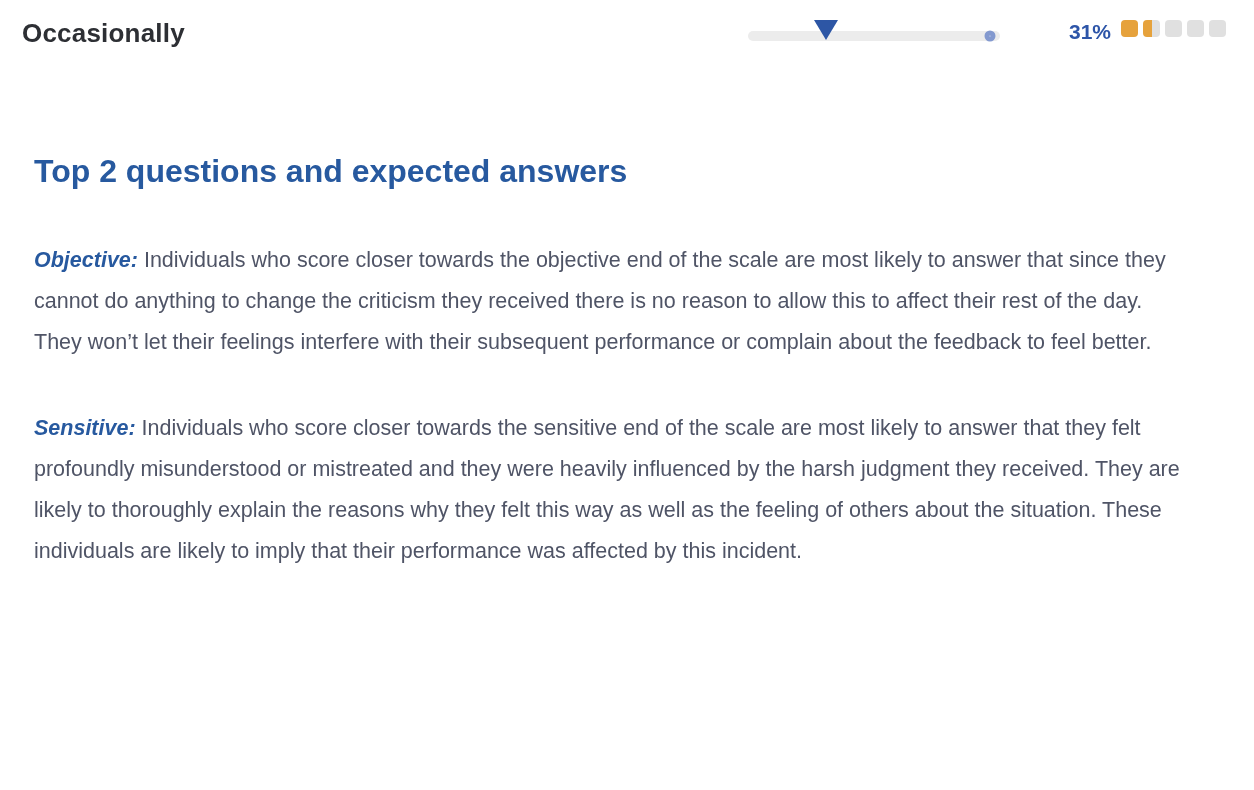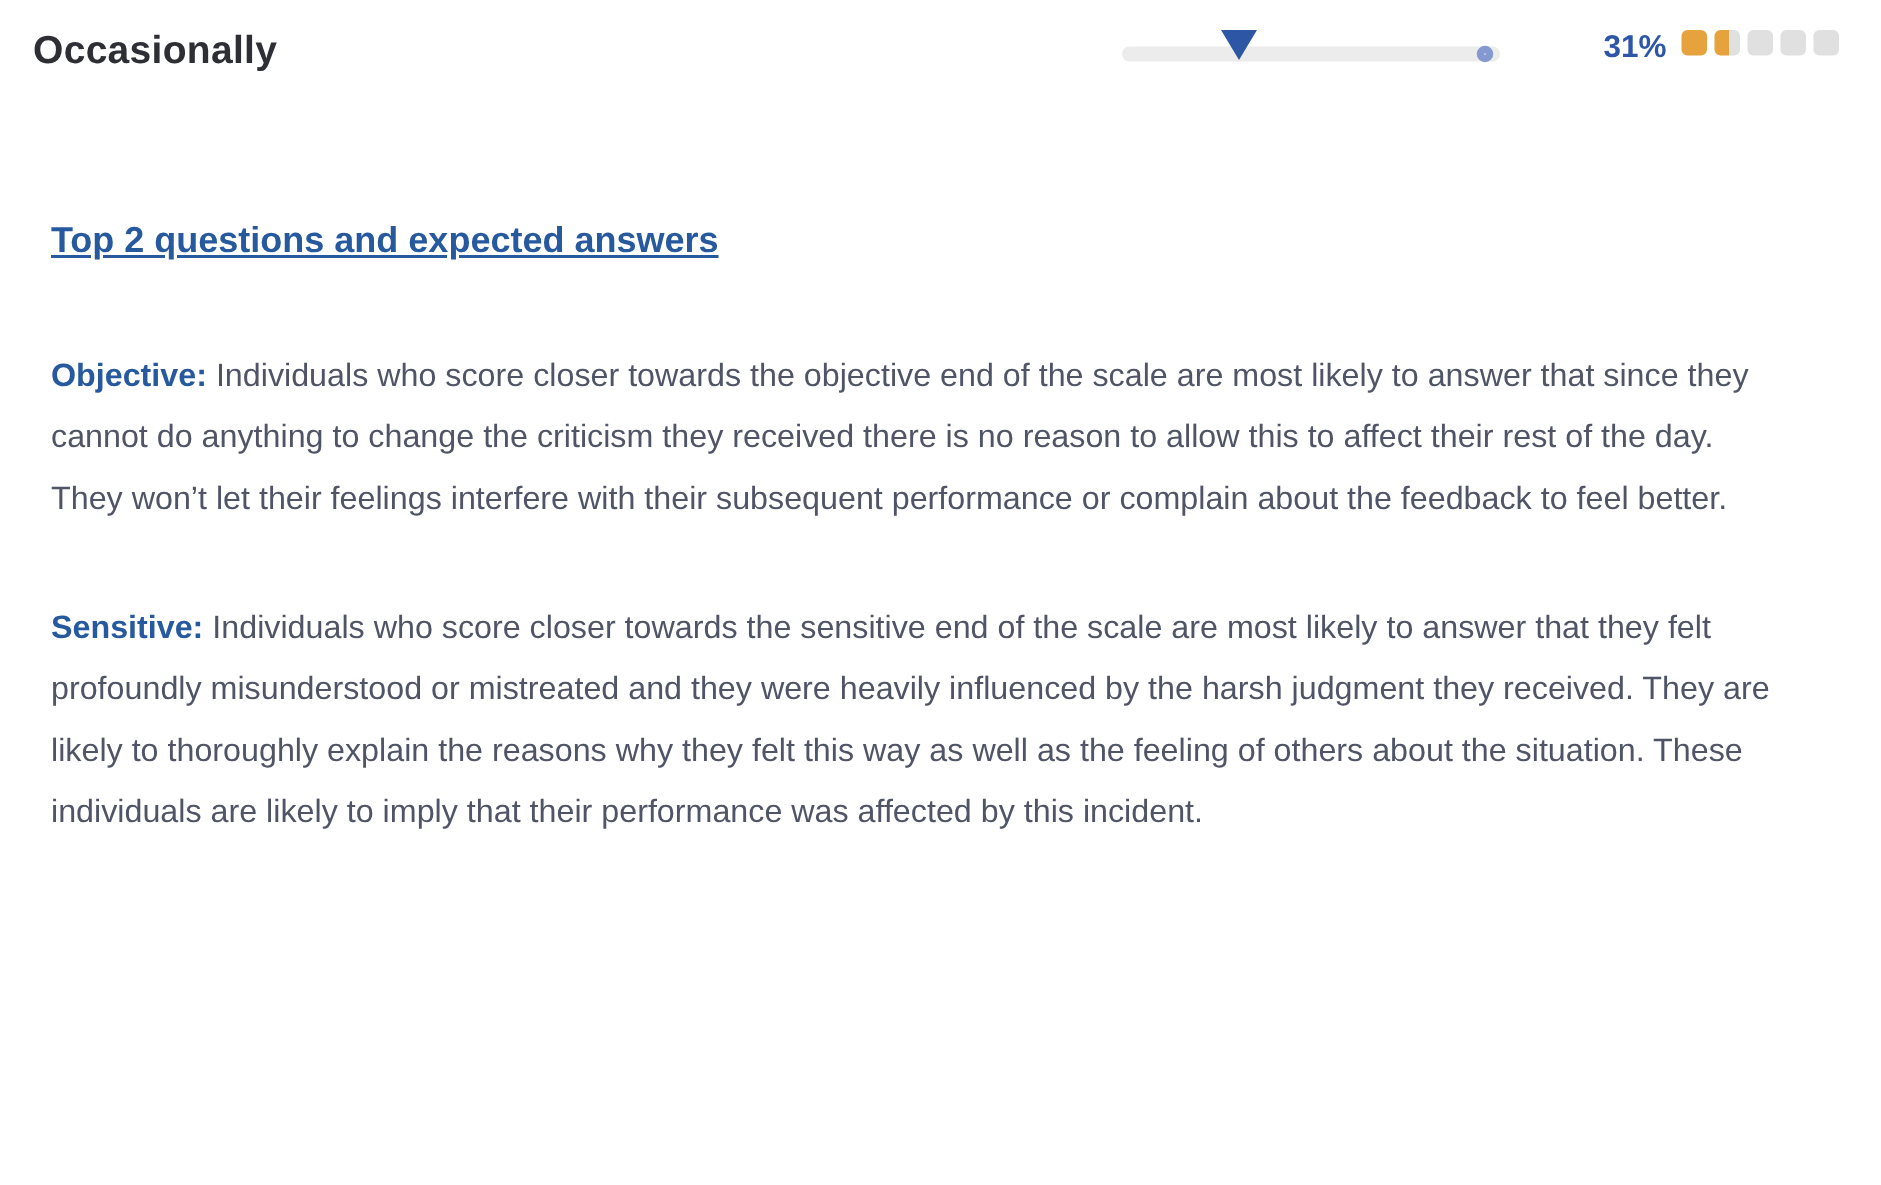--- a/index.html
+++ b/index.html
@@ -40,25 +40,25 @@
     width:11px;height:11px;background:#fff;border:5px solid var(--handle-ring);border-radius:50%;
   }
   
   .score-area{position:absolute;left:1069px;top:20px;height:28px;display:flex;gap:10px;}
   .score-percent{font-size:21px;font-weight:700;color:var(--score-blue);}
   .score-squares{display:flex;gap:5px;}
   .sq{width:17px;height:17px;border-radius:4px;}
   
   .content{position:absolute;left:34px;top:146px;width:1150px;color:var(--body-text);}
   .content h2{
-    margin:0 0 54px 0;font-size:24px;line-height:30px;font-weight:700;color:var(--accent-blue);text-decoration:underline;
+    margin:10px 0 54px 0;font-size:32px;line-height:30px;font-weight:700;color:var(--accent-blue);
   }
   .para{margin:0 0 45px 0;font-size:21.5px;line-height:41px;font-weight:400;}
   .q-num{display:inline-block;width:81px;}
-  .answer-label{font-weight:700;color:var(--accent-blue);}
+  .answer-label{font-weight:700;color:var(--accent-blue);font-style:italic;}
 </style>
 </head>
 <body>
 
 <div class="page-title">Occasionally</div>
 
 <div class="slider">
   <div class="slider-track">
     <div class="slider-marker" style="left: 31%;"></div>
     <div class="slider-handle" style="left: calc(100% - 10px);"></div>

